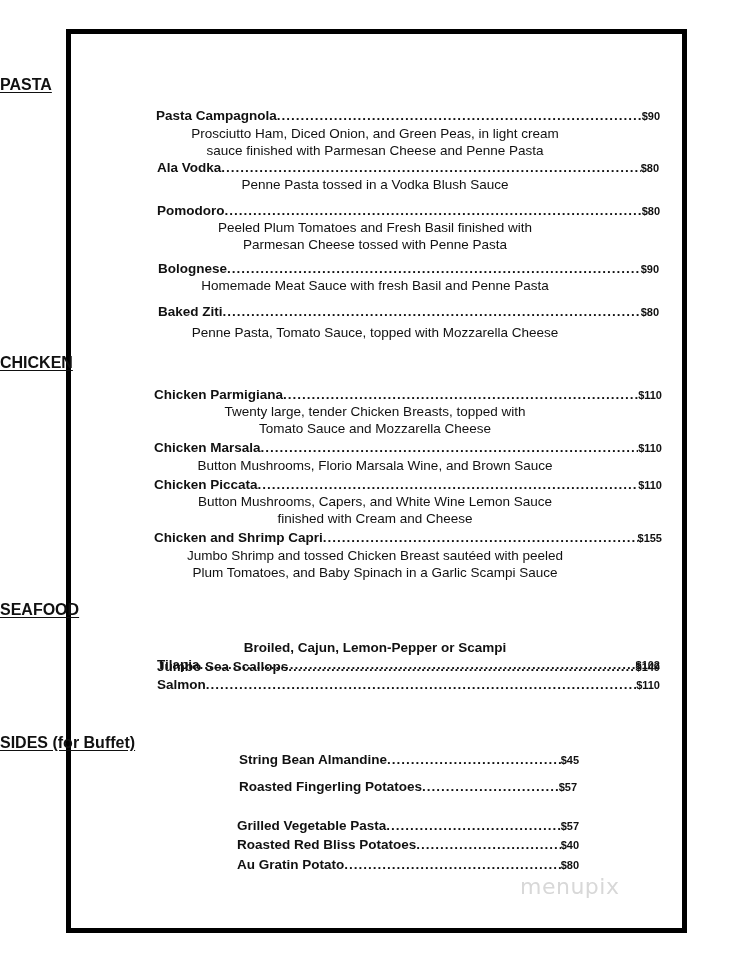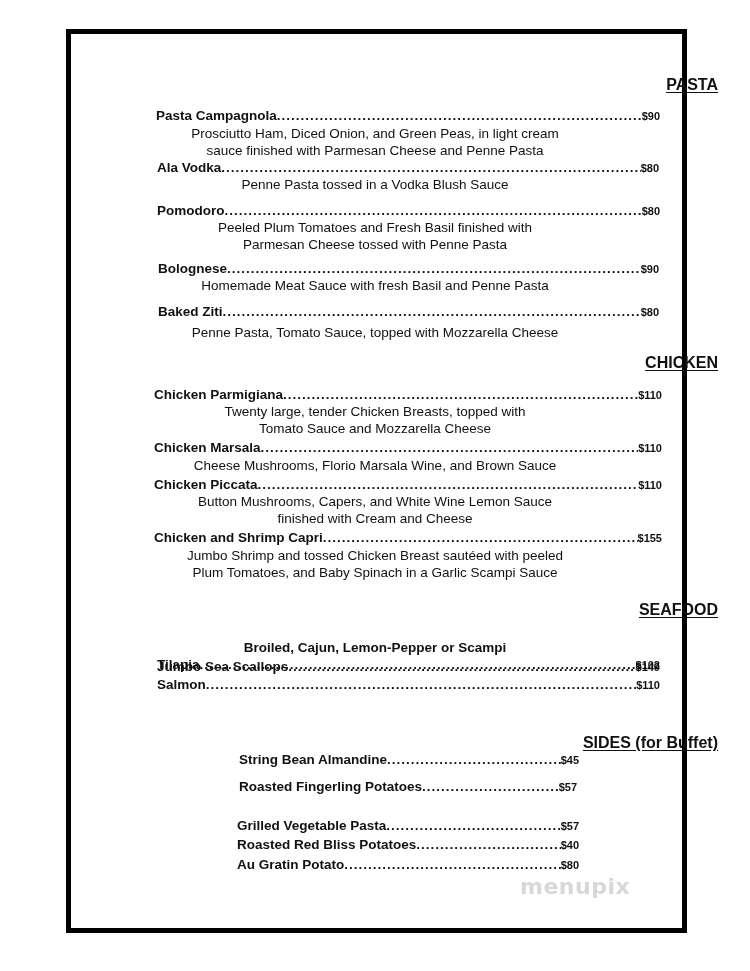--- a/index.html
+++ b/index.html
@@ -1,35 +1,35 @@
 <!DOCTYPE html>
 <html><head>
 <meta charset="utf-8">
 <style>
   html, body { margin:0; padding:0; background:#ffffff; }
   body { width:750px; height:971px; position:relative; overflow:hidden;
          font-family:"Liberation Sans", sans-serif; color:#111; }
   .frame { position:absolute; left:66px; top:29px; width:611px; height:894px;
            border:5px solid #000; background:#fff; }
-  .heading { position:absolute; left:0; width:718px; text-align:right;
+  .heading { position:absolute; left:0; width:718px; text-align:left;
              font-weight:bold; font-size:16px; text-decoration:underline;
              text-underline-offset:2px; }
   .item { position:absolute; display:flex; align-items:center;
           font-weight:bold; font-size:13.5px; white-space:nowrap; overflow:hidden;margin-left:33px; }
   .item .name { flex:0 0 auto; }
   .item .dots { flex:1 1 auto; overflow:hidden; letter-spacing:1px; font-weight:bold; }
   .item .dots::after { content:"................................................................................................................................................................................................"; }
   .item .price { flex:0 0 auto; font-size:11px; }
   .desc { position:absolute; left:0; width:750px; text-align:center;
           font-size:13.5px; line-height:17px; }
   .sub { position:absolute; left:0; width:750px; text-align:center;
          font-weight:bold; font-size:13.5px; }
   .watermark { position:absolute; left:520px; top:874px; font-size:22px;
                color:#d8d8d8; letter-spacing:0.5px; font-family:"DejaVu Sans", sans-serif;
-               font-weight:700; }
+               font-weight:400; }
 </style>
 </head>
 <body>
 
 <div class="frame"></div>
 
 <div class="heading" style="top:76px">PASTA</div>
 
 <div class="item" style="left:123px;top:108px;width:504px">
   <span class="name">Pasta Campagnola</span>
@@ -76,21 +76,21 @@
     <span class="price">$110</span>
 </div>
 <div class="desc" style="top:403px">Twenty large, tender Chicken Breasts, topped with</div>
 <div class="desc" style="top:420px">Tomato Sauce and Mozzarella Cheese</div>
 
 <div class="item" style="left:121px;top:440px;width:508px">
   <span class="name">Chicken Marsala</span>
     <span class="dots"></span>
     <span class="price">$110</span>
 </div>
-<div class="desc" style="top:457px">Cheese Mushrooms, Florio Marsala Wine, and Brown Sauce</div>
+<div class="desc" style="top:457px">Button Mushrooms, Florio Marsala Wine, and Brown Sauce</div>
 
 <div class="item" style="left:121px;top:477px;width:508px">
   <span class="name">Chicken Piccata</span>
     <span class="dots"></span>
     <span class="price">$110</span>
 </div>
 <div class="desc" style="top:493px">Button Mushrooms, Capers, and White Wine Lemon Sauce</div>
 <div class="desc" style="top:510px">finished with Cream and Cheese</div>
 
 <div class="item" style="left:121px;top:530px;width:508px">

